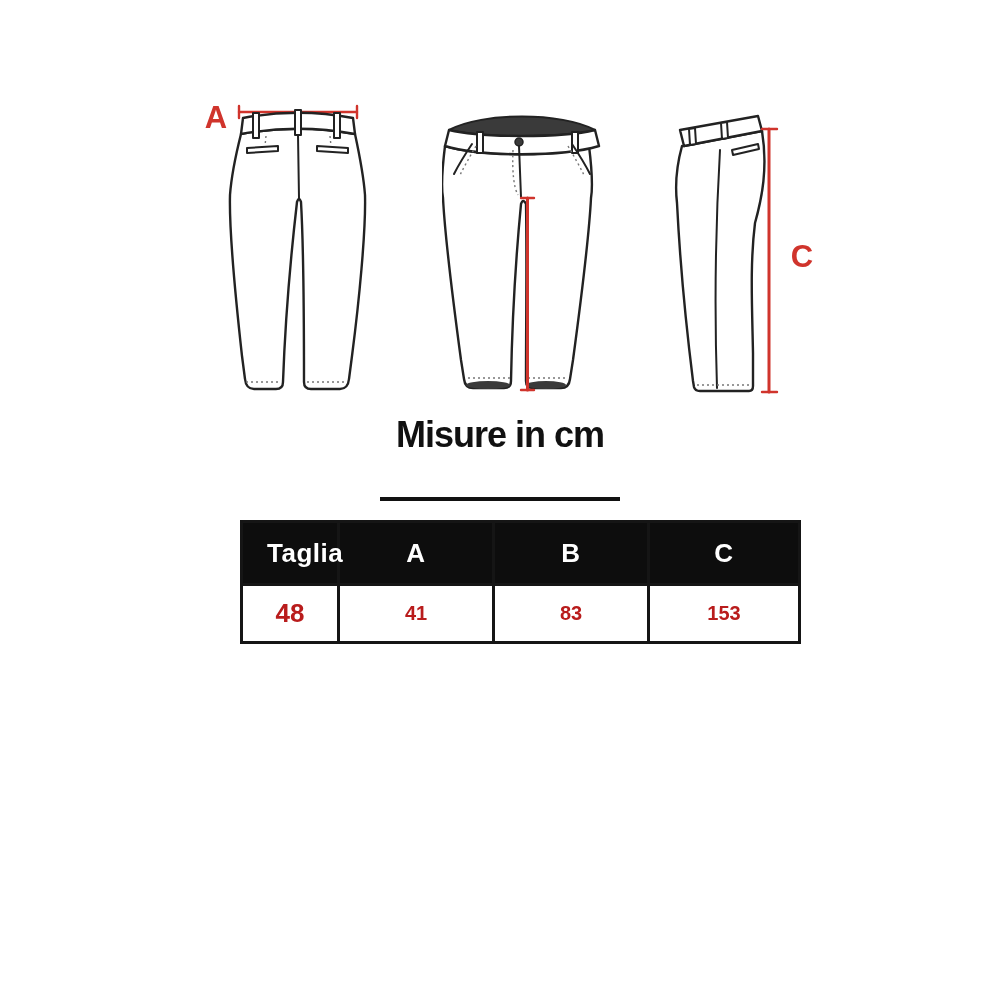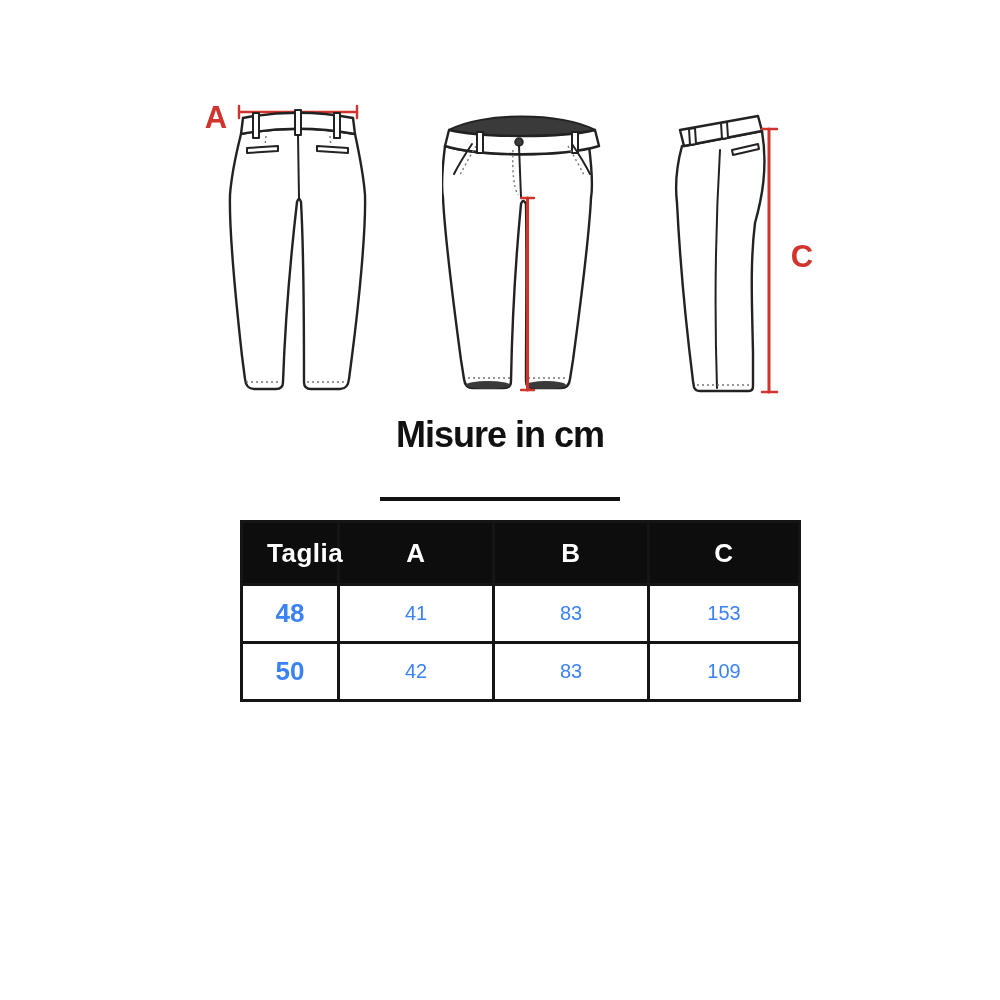--- a/index.html
+++ b/index.html
@@ -26,23 +26,23 @@
     border-collapse:collapse; table-layout:fixed;
   }
   .size-table th, .size-table td {
     border:3px solid #151515; text-align:center; vertical-align:middle;
   }
   .size-table thead th {
     background:#0d0d0d; color:#ffffff; font-size:26px; font-weight:bold;
     height:63px; letter-spacing:0.5px;
   }
   .size-table thead th.taglia { text-align:left; padding-left:24px; }
-  .size-table td { height:58px; color:#3b82f6; background:#ffffff; }
+  .size-table td { height:58px; color:#b91c1c; background:#ffffff; }
   .size-table td.size { font-size:26px; font-weight:bold; }
-  .size-table td.val  { font-size:20px; font-weight:normal; }
+  .size-table td.val  { font-size:20px; font-weight:bold; }
   svg .ink   { fill:#ffffff; stroke:#222222; stroke-width:2.4; stroke-linejoin:round; stroke-linecap:round; }
   svg .ink2  { fill:#ffffff; stroke:#222222; stroke-width:2;   stroke-linejoin:round; stroke-linecap:round; }
   svg .dark  { fill:#3a3a3a; stroke:#222222; stroke-width:2;   stroke-linejoin:round; }
   svg .line  { fill:none;    stroke:#222222; stroke-width:2;   stroke-linecap:round; }
   svg .dash  { fill:none;    stroke:#777777; stroke-width:1.4; stroke-dasharray:2 3; }
   svg .red   { fill:none;    stroke:#d0342c; stroke-width:3;   stroke-linecap:round; }
   svg .redt  { fill:none;    stroke:#d0342c; stroke-width:2.4; stroke-linecap:round; }
 </style>
 </head>
 <body>
@@ -151,22 +151,16 @@
         <th>C</th>
       </tr>
     </thead>
     <tbody>
       <tr>
         <td class="size">48</td>
         <td class="val">41</td>
         <td class="val">83</td>
         <td class="val">153</td>
       </tr>
-      <tr>
-        <td class="size">50</td>
-        <td class="val">42</td>
-        <td class="val">83</td>
-        <td class="val">109</td>
-      </tr>
     </tbody>
   </table>
 
 </div>
 
 </body></html>

